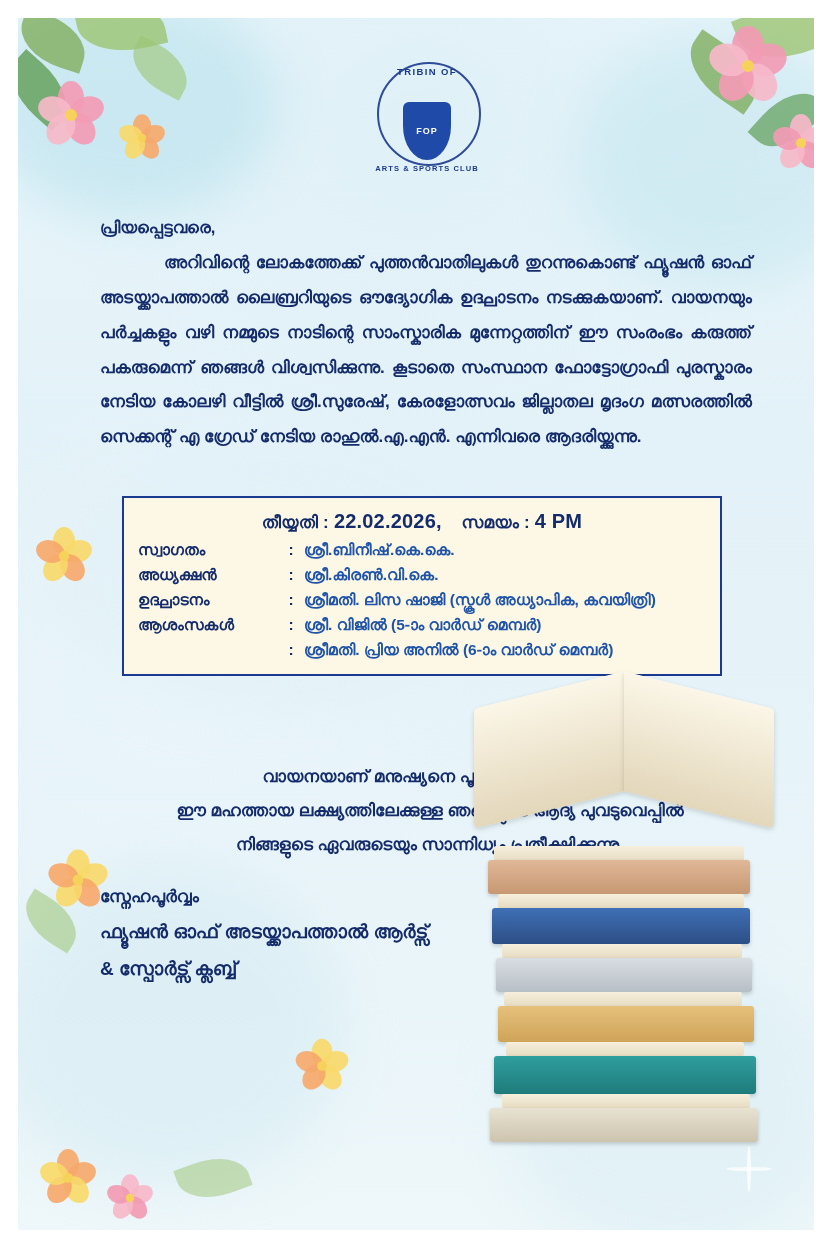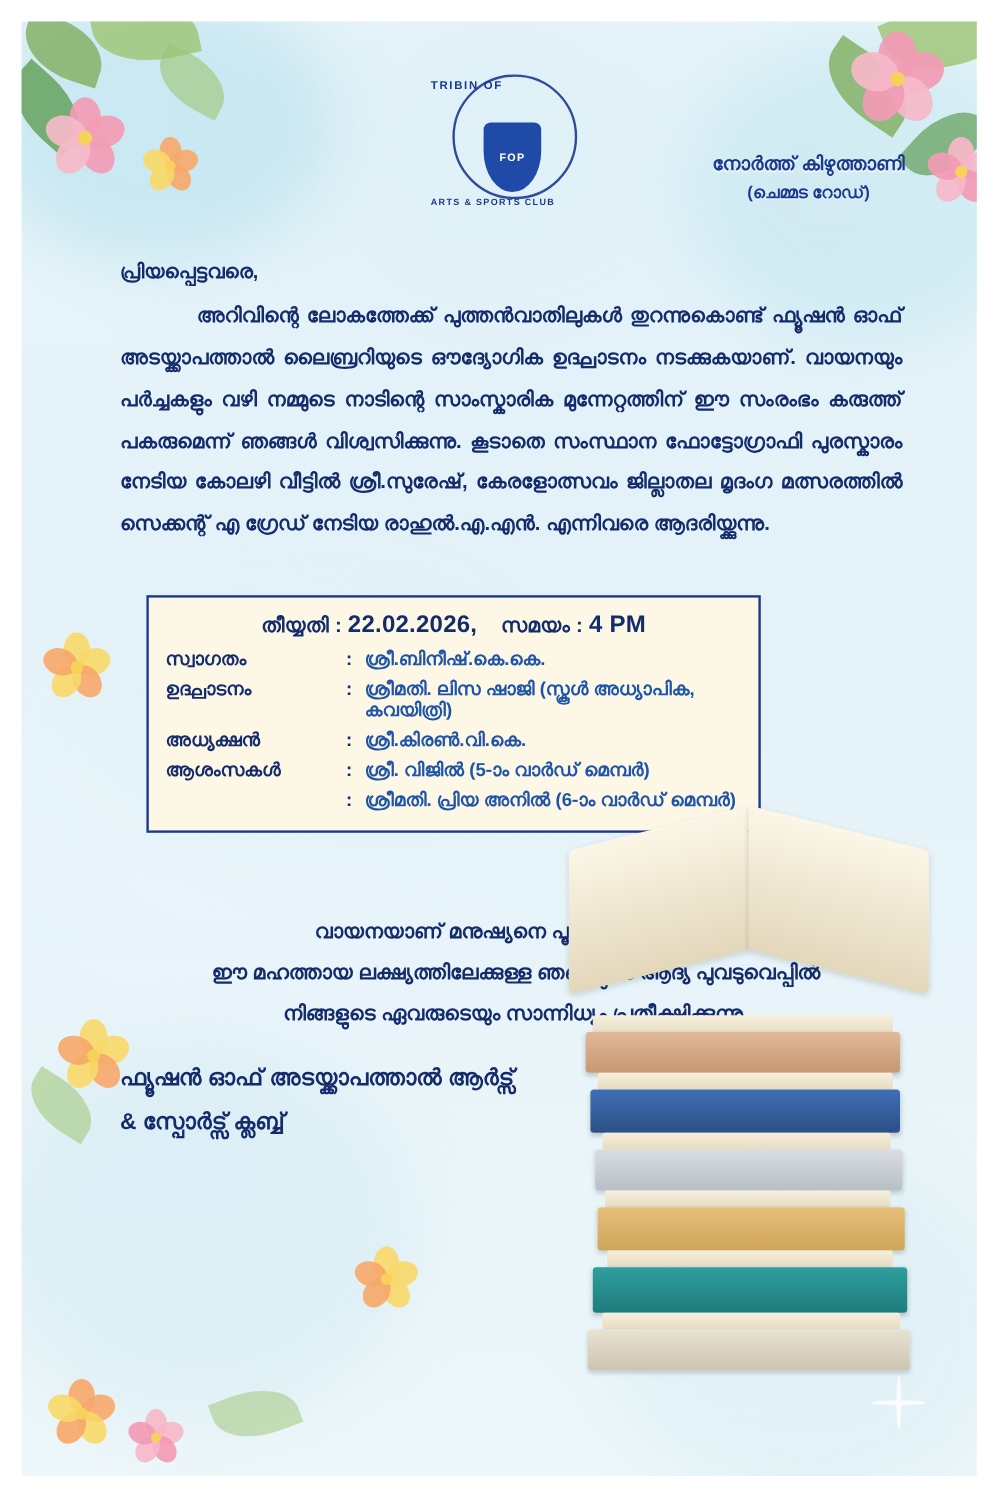--- a/index.html
+++ b/index.html
@@ -73,20 +73,21 @@
   .pnk { background: #f29bb4; }
   .pnk2 { background: #f6b8c9; }
   .yel { background: #f8d96a; }
   .org { background: #f6a96b; }
 
   
   .logo {
     position: absolute;
     left: 341px; top: 42px;
     width: 136px; height: 136px;
+    text-align: center;
   }
   .logo .ring {
     position: absolute; left: 18px; top: 2px;
     width: 100px; height: 100px;
     border: 2px solid #1b3a8f;
     border-radius: 50%;
     opacity: .9;
   }
   .logo .shield {
     position: absolute;
@@ -141,21 +142,21 @@
     line-height: 2.05;
     font-weight: bold;
     text-align: justify;
     text-indent: 64px;
   }
 
   
   .detail-box {
     position: absolute;
     left: 104px; top: 478px;
-    width: 512px;
+    width: 600px;
     border: 2px solid #1b3a8f;
     background: #fdf8e6;
     padding: 10px 0 12px 0;
     box-sizing: border-box;
   }
   .detail-box .line1 {
     text-align: center;
     color: #142c6b;
     font-weight: bold;
     font-size: 17px;
@@ -359,24 +360,20 @@
       <div class="leaf grn2" style="left:150px; top:50px; width:70px; height:40px; transform:rotate(-20deg); opacity:.5;"></div>
     </div>
 
     <div class="logo">
       <div class="ring"></div>
       <div class="arc-top">TRIBIN OF</div>
       <div class="arc-bot">ARTS &amp; SPORTS CLUB</div>
       <div class="shield">FOP</div>
     </div>
 
-    <div class="place-right">
-      <div>നോർത്ത് കിഴുത്താണി</div>
-      <div class="sub">(ചെമ്മട റോഡ്)</div>
-    </div>
 
     <div class="salutation">പ്രിയപ്പെട്ടവരെ,</div>
     <div class="para">അറിവിന്റെ ലോകത്തേക്ക് പുത്തൻവാതിലുകൾ തുറന്നുകൊണ്ട് ഫ്യൂഷൻ ഓഫ് അടയ്ക്കാപത്താൽ ലൈബ്രറിയുടെ ഔദ്യോഗിക ഉദ്ഘാടനം നടക്കുകയാണ്. വായനയും പർച്ചകളും വഴി നമ്മുടെ നാടിന്റെ സാംസ്കാരിക മുന്നേറ്റത്തിന് ഈ സംരംഭം കരുത്ത് പകരുമെന്ന് ഞങ്ങൾ വിശ്വസിക്കുന്നു. കൂടാതെ സംസ്ഥാന ഫോട്ടോഗ്രാഫി പുരസ്കാരം നേടിയ കോലഴി വീട്ടിൽ ശ്രീ.സുരേഷ്, കേരളോത്സവം ജില്ലാതല മൃദംഗ മത്സരത്തിൽ സെക്കന്റ് എ ഗ്രേഡ് നേടിയ രാഹുൽ.എ.എൻ. എന്നിവരെ ആദരിയ്ക്കുന്നു.</div>
 
     <div class="detail-box">
       <div class="line1">
         <span>തീയ്യതി</span>
         <span>: </span>
         <span class="big">22.02.2026,</span>
         &nbsp;&nbsp;
@@ -385,28 +382,28 @@
         <span class="big">4 PM</span>
       </div>
       <table>
         <tbody>
           <tr>
             <td class="role">സ്വാഗതം</td>
             <td class="colon">:</td>
             <td class="val">ശ്രീ.ബിനീഷ്.കെ.കെ.</td>
           </tr>
           <tr>
+            <td class="role">അധ്യക്ഷൻ</td>
+            <td class="colon">:</td>
+            <td class="val">ശ്രീ.കിരൺ.വി.കെ.</td>
+          </tr>
+          <tr>
             <td class="role">ഉദ്ഘാടനം</td>
             <td class="colon">:</td>
             <td class="val">ശ്രീമതി. ലിസ ഷാജി (സ്കൂൾ അധ്യാപിക, കവയിത്രി)</td>
-          </tr>
-          <tr>
-            <td class="role">അധ്യക്ഷൻ</td>
-            <td class="colon">:</td>
-            <td class="val">ശ്രീ.കിരൺ.വി.കെ.</td>
           </tr>
           <tr>
             <td class="role">ആശംസകൾ</td>
             <td class="colon">:</td>
             <td class="val">ശ്രീ. വിജിൽ (5-ാം വാർഡ് മെമ്പർ)</td>
           </tr>
           <tr>
             <td class="role"></td>
             <td class="colon">:</td>
             <td class="val">ശ്രീമതി. പ്രിയ അനിൽ (6-ാം വാർഡ് മെമ്പർ)</td>
@@ -415,20 +412,21 @@
       </table>
     </div>
 
     <div class="closing">
       <div>വായനയാണ് മനുഷ്യനെ പൂർണ്ണനാക്കുന്നത്.</div>
       <div>ഈ മഹത്തായ ലക്ഷ്യത്തിലേക്കുള്ള ഞങ്ങളുടെ ആദ്യ പുവടുവെപ്പിൽ</div>
       <div>നിങ്ങളുടെ ഏവരുടെയും സാന്നിധ്യം പ്രതീക്ഷിക്കുന്നു.</div>
     </div>
 
     <div class="signoff">
+      <div>സ്നേഹപൂർവ്വം</div>
       <div class="big">ഫ്യൂഷൻ ഓഫ് അടയ്ക്കാപത്താൽ ആർട്സ്</div>
       <div class="big">&amp; സ്പോർട്സ് ക്ലബ്ബ്</div>
     </div>
 
     <div class="books">
       <div class="open-book">
         <div class="leaf-l"></div>
         <div class="leaf-r"></div>
       </div>
       <div class="pages" style="left:40px; top:196px; width:250px; height:16px;"></div>

